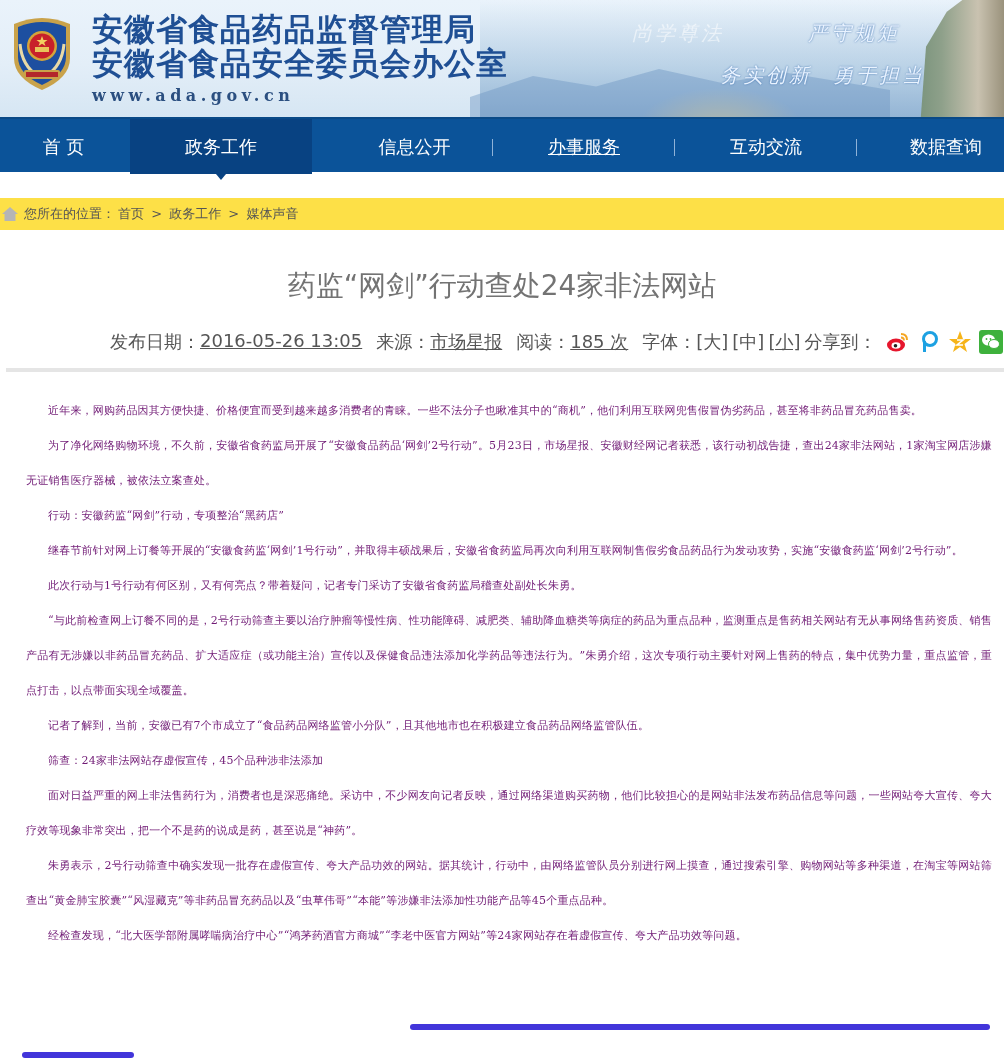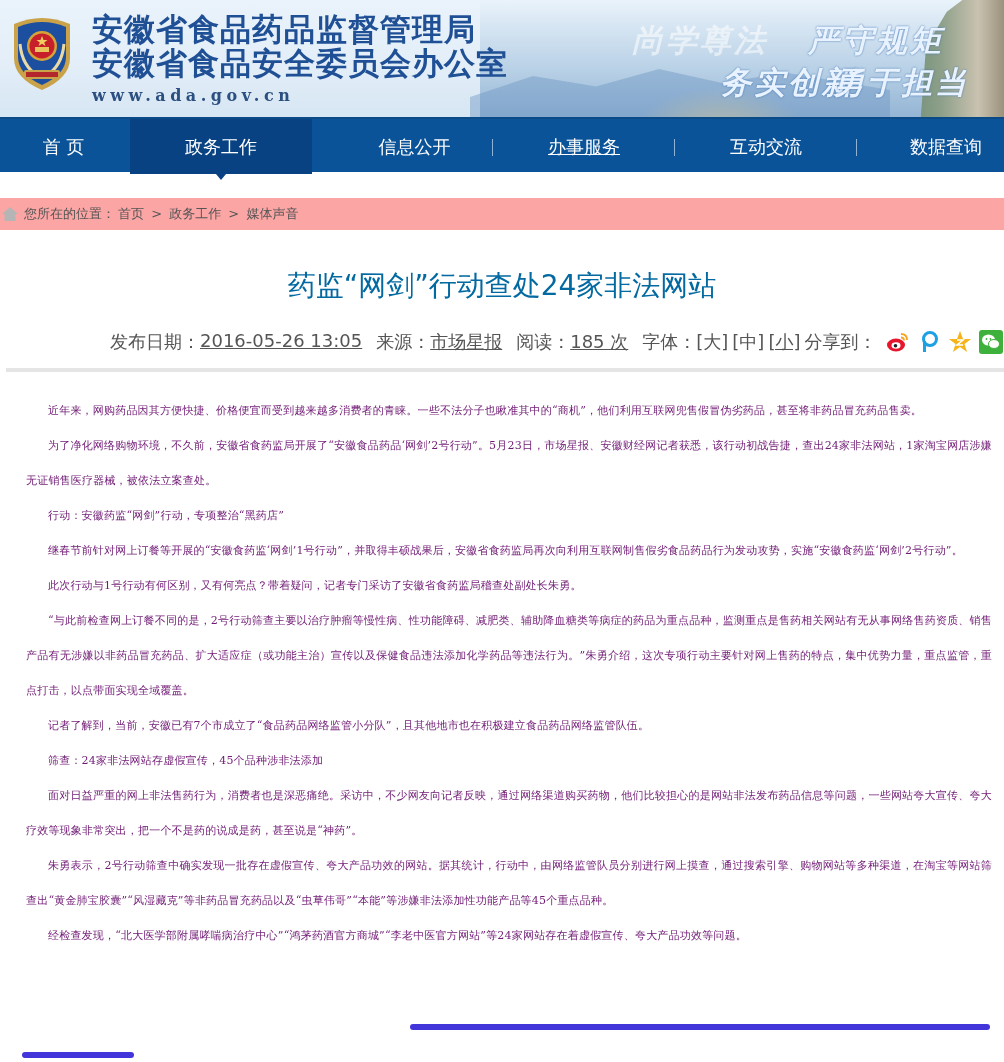--- a/index.html
+++ b/index.html
@@ -33,22 +33,22 @@
   }
   .site-title {
     position: absolute; left: 92px; top: 12px; font-family: "DejaVu Serif", "Liberation Serif", serif;
     font-weight: bold; color: #1f4f94; font-size: 31px; line-height: 34px; letter-spacing: 1px;
   }
   .site-url {
     position: absolute; left: 92px; top: 86px; font-family: "DejaVu Serif", "Liberation Serif", serif;
     font-weight: bold; color: #2b4f80; font-size: 16px; letter-spacing: 4.5px;
   }
   .slogan {
-    position: absolute; font-family: "DejaVu Serif", "Liberation Serif", serif; font-style: italic; font-weight: bold;
-    font-size: 31px; letter-spacing: 3px;
+    position: absolute; font-family: "DejaVu Serif", "Liberation Serif", serif; font-style: italic; font-weight: normal;
+    font-size: 20px; letter-spacing: 3px;
   }
   .slogan.s1 { left: 632px; top: 20px; color: rgba(255,255,255,.55); }
   .slogan.s2 { left: 808px; top: 20px; color: #e9f3ff; text-shadow: 0 0 2px #3b6fb0; }
   .slogan.s3 { left: 720px; top: 62px; color: #e9f3ff; text-shadow: 0 0 2px #3b6fb0; }
   .slogan.s4 { left: 833px; top: 62px; color: #e9f3ff; text-shadow: 0 0 2px #3b6fb0; }
 
   
   .nav {
     position: absolute; left: 0; top: 117px; width: 1004px; height: 55px;
     background: #0b5399;
@@ -60,31 +60,31 @@
   }
   .nav-item.active { background: #084282; }
   .nav-item.active::after {
     content: ""; position: absolute; left: 50%; bottom: -6px; margin-left: -5px;
     border-left: 5px solid transparent; border-right: 5px solid transparent; border-top: 6px solid #084282;
   }
   .nav-sep { position: absolute; top: 20px; width: 1px; height: 17px; background: #8fb2d8; }
 
   
   .crumb-bar {
-    position: absolute; left: 0; top: 198px; width: 1004px; height: 32px; background: #fca5a5;
+    position: absolute; left: 0; top: 198px; width: 1004px; height: 32px; background: #fde047;
     font-size: 13px; color: #555; line-height: 32px; padding-left: 24px;
   }
   .crumb-bar .home-icon { position: absolute; left: 2px; top: 9px; width: 16px; height: 14px; }
   .crumb-bar span { margin-right: 3px; }
   .crumb-bar .crumb-link { cursor: pointer; color: #555; }
 
   
   .article-title {
     position: absolute; left: 0; top: 267px; width: 1004px; text-align: center;
-    font-size: 28px; color: #0369a1; letter-spacing: 0px;
+    font-size: 28px; color: #737373; letter-spacing: 0px;
   }
   .meta {
     position: absolute; left: 110px; top: 330px; height: 26px; font-size: 18px; color: #555;
     display: flex; align-items: flex-start; white-space: nowrap;
   }
   .meta .gap { margin-right: 14px; text-decoration: underline; }
   .meta .size-btn { cursor: pointer; margin-right: 4px; }
   .share-icons { display: flex; gap: 7px; margin-left: 10px; }
   .share-icons .si { width: 24px; height: 24px; border-radius: 3px; display: flex; align-items: center; justify-content: center; cursor: pointer; }
 

